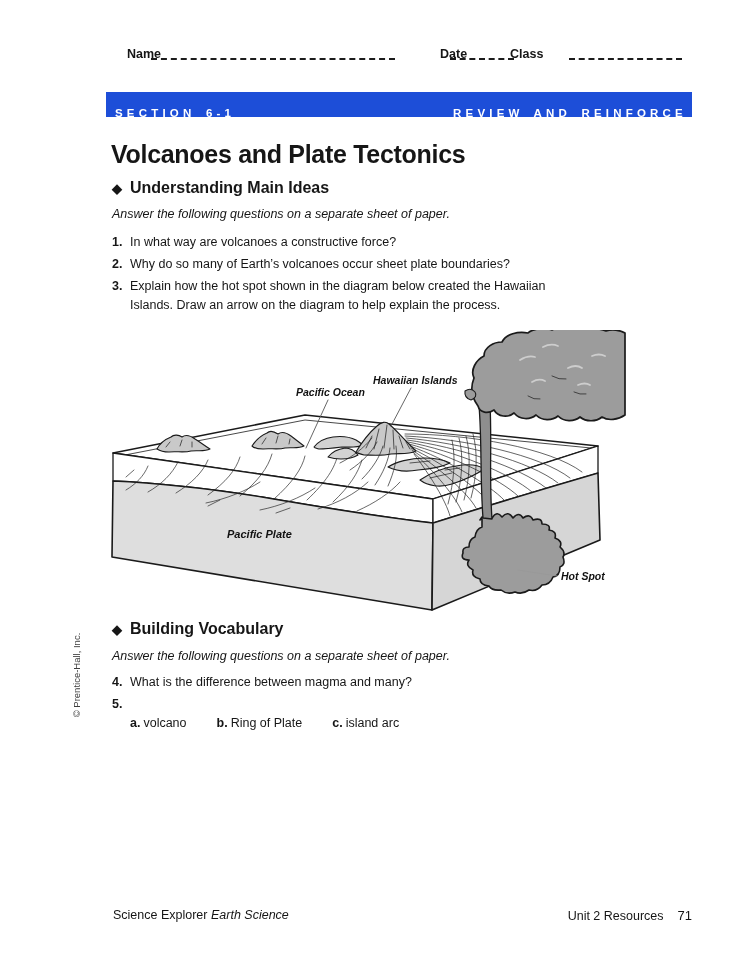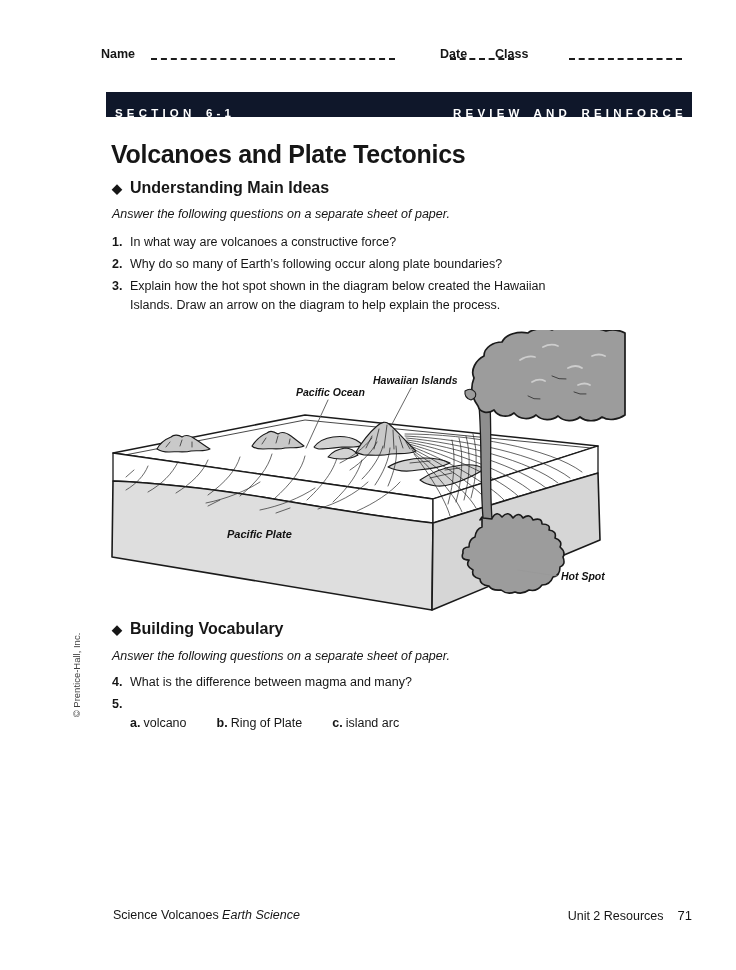--- a/index.html
+++ b/index.html
@@ -6,21 +6,21 @@
   html,body { background:#ffffff; }
   body { font-family:"Liberation Sans", sans-serif; color:#161616; }
   .page { position:relative; width:736px; height:970px; background:#fff; overflow:hidden; }
 
   
   .hdr-label { position:absolute; font-weight:bold; font-size:12.5px; top:47px; }
   .blank { position:absolute; top:58px; height:2px; border-bottom:2px dashed #1c1c1c; }
 
   
   .banner { position:absolute; left:106px; top:92px; width:586px; height:25px;
-            background:#0f172a; color:#fff; display:flex; align-items:center;
+            background:#1d4ed8; color:#fff; display:flex; align-items:center;
             justify-content:space-between; padding:16px 5px 0 9px;
             font-weight:bold; font-size:11.5px; letter-spacing:4.2px; word-spacing:3px; }
 
   .title { position:absolute; left:111px; top:140px; font-size:25px; font-weight:bold; letter-spacing:-0.3px;text-align:center; }
 
   .sec-head { position:absolute; font-size:16px; font-weight:bold; display:flex; align-items:center; }
   .sec-head .diamond { font-size:13px; margin-right:8px; }
 
   .instruction { position:absolute; font-style:italic; font-size:12.5px; }
 
@@ -44,25 +44,25 @@
   .diagram { position:absolute; left:100px; top:330px; width:540px; height:290px; }
   .diagram svg { display:block; width:540px; height:290px; }
   .dlabel { font-family:"Liberation Sans", sans-serif; font-weight:bold; font-style:italic;
             font-size:10.5px; fill:#111; }
 </style>
 </head>
 <body>
 
 <div class="page">
 
-  <span class="hdr-label" style="left:101px;">Name</span>
+  <span class="hdr-label" style="left:127px;">Name</span>
   <span class="blank" style="left:151px; width:244px;"></span>
   <span class="hdr-label" style="left:410px;margin-left:30px;">Date</span>
   <span class="blank" style="left:450px; width:64px;"></span>
-  <span class="hdr-label" style="left:495px;">Class</span>
+  <span class="hdr-label" style="left:510px;">Class</span>
   <span class="blank" style="left:569px; width:113px;"></span>
 
   <div class="banner">
     <span>SECTION 6-1</span>
     <span>REVIEW AND REINFORCE</span>
   </div>
 
   <h1 class="title">Volcanoes and Plate Tectonics</h1>
 
   <div class="sec-head" style="left:112px; top:179px;">
@@ -71,21 +71,21 @@
   </div>
   <div class="instruction" style="left:112px; top:207px;">Answer the following questions on a separate sheet of paper.</div>
 
   <div class="qlist" style="top:233px;">
     <div class="q">
       <span class="qnum">1.</span>
       <span>In what way are volcanoes a constructive force?</span>
     </div>
     <div class="q">
       <span class="qnum">2.</span>
-      <span>Why do so many of Earth’s following occur along plate boundaries?</span>
+      <span>Why do so many of Earth’s volcanoes occur sheet plate boundaries?</span>
     </div>
     <div class="q" style="width:458px;">
       <span class="qnum">3.</span>
       <span>Explain how the hot spot shown in the diagram below created the Hawaiian Islands. Draw an arrow on the diagram to help explain the process.</span>
     </div>
   </div>
 
   <div class="diagram">
     <svg viewBox="0 0 540 290" xmlns="http://www.w3.org/2000/svg">
       <g stroke="#1a1a1a" fill="none" stroke-linejoin="round" stroke-linecap="round">
@@ -218,21 +218,21 @@
       <span class="letter">b.</span><span>Ring of Plate</span>
     </span>
     <span class="subitem">
       <span class="letter">c.</span><span>island arc</span>
     </span>
   </div>
 
   <div class="copyright">© Prentice-Hall, Inc.</div>
 
   <div class="footer-left">
-    <span>Science Volcanoes </span>
+    <span>Science Explorer </span>
     <span class="ital">Earth Science</span>
   </div>
   <div class="footer-right">
     <span>Unit 2 Resources</span>
     <span class="pagenum">71</span>
   </div>
 
 </div>
 
 </body></html>

